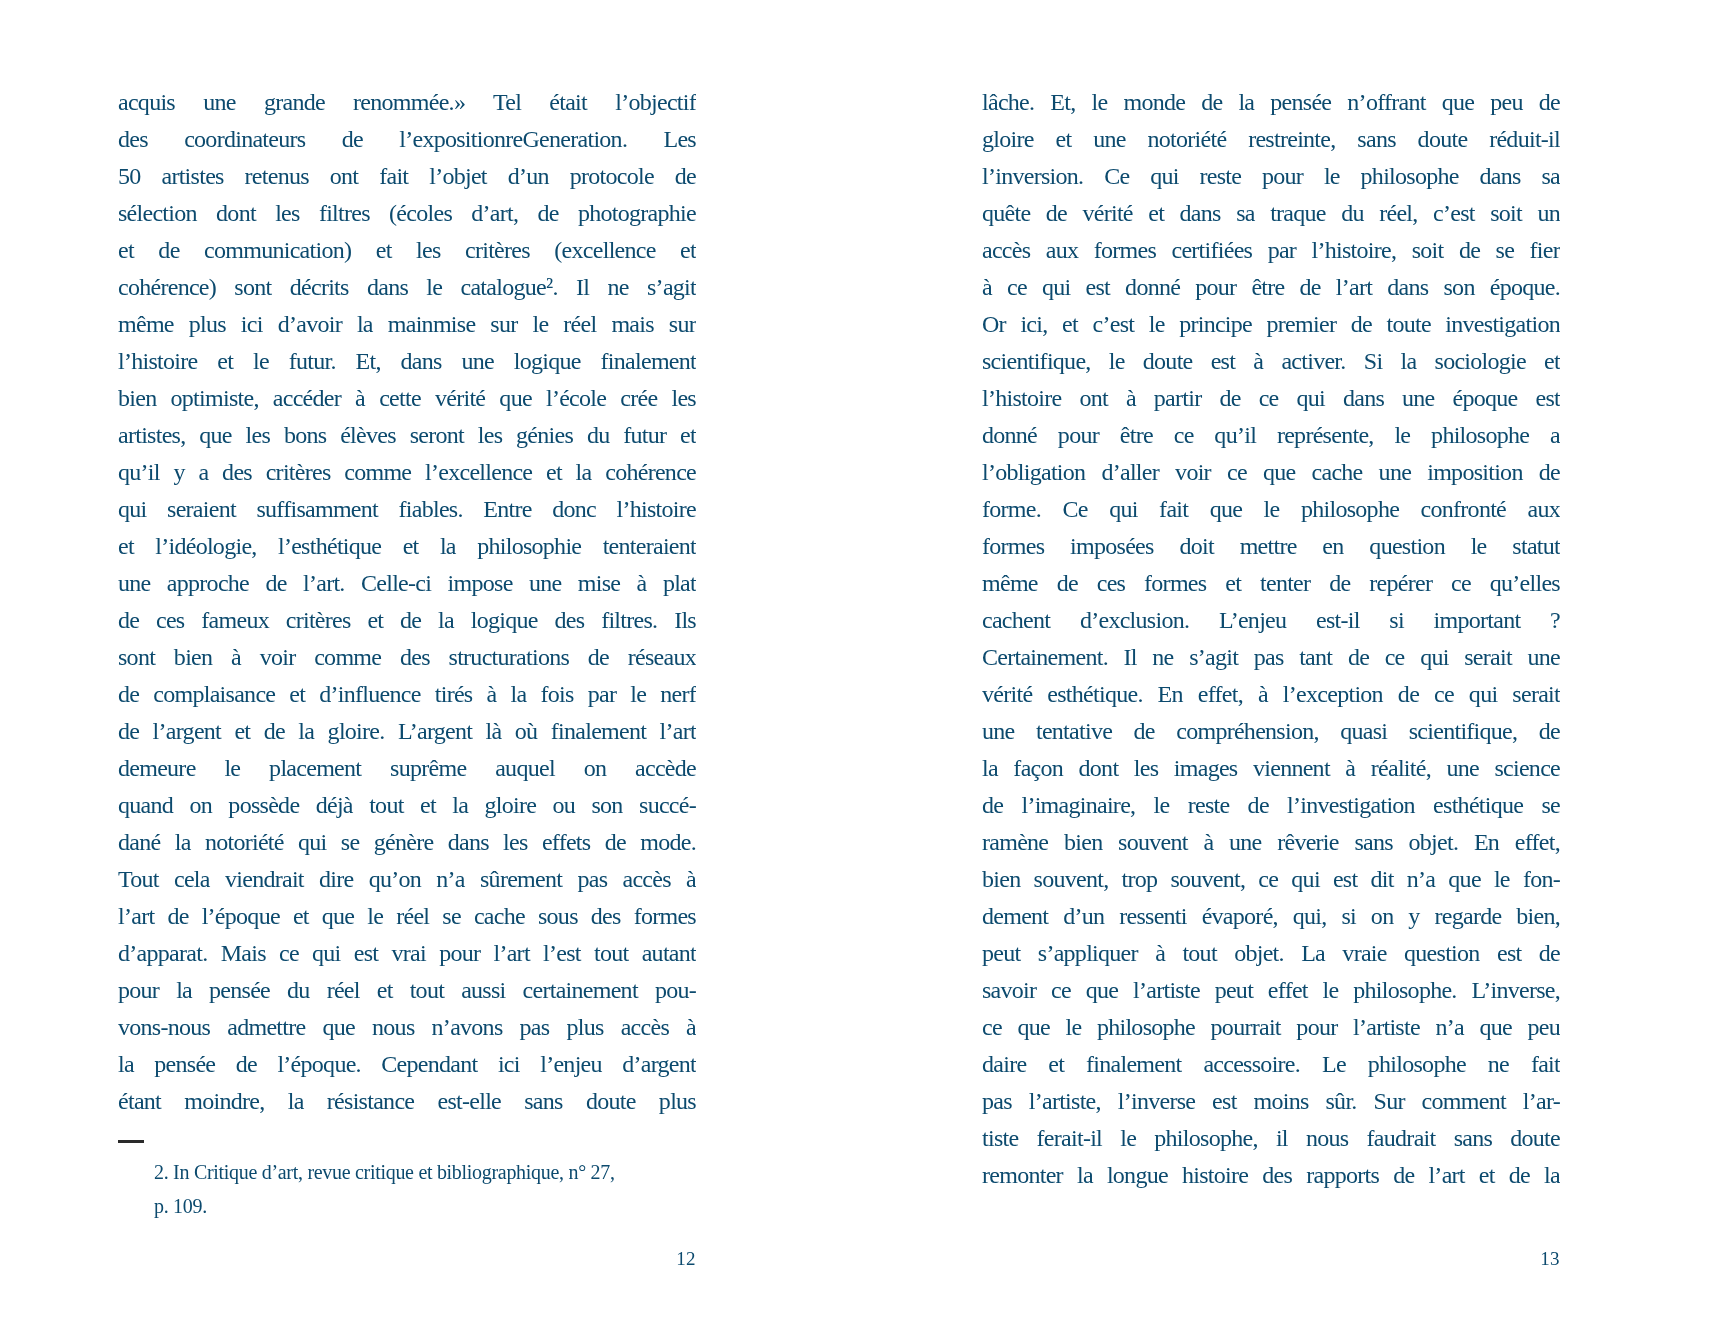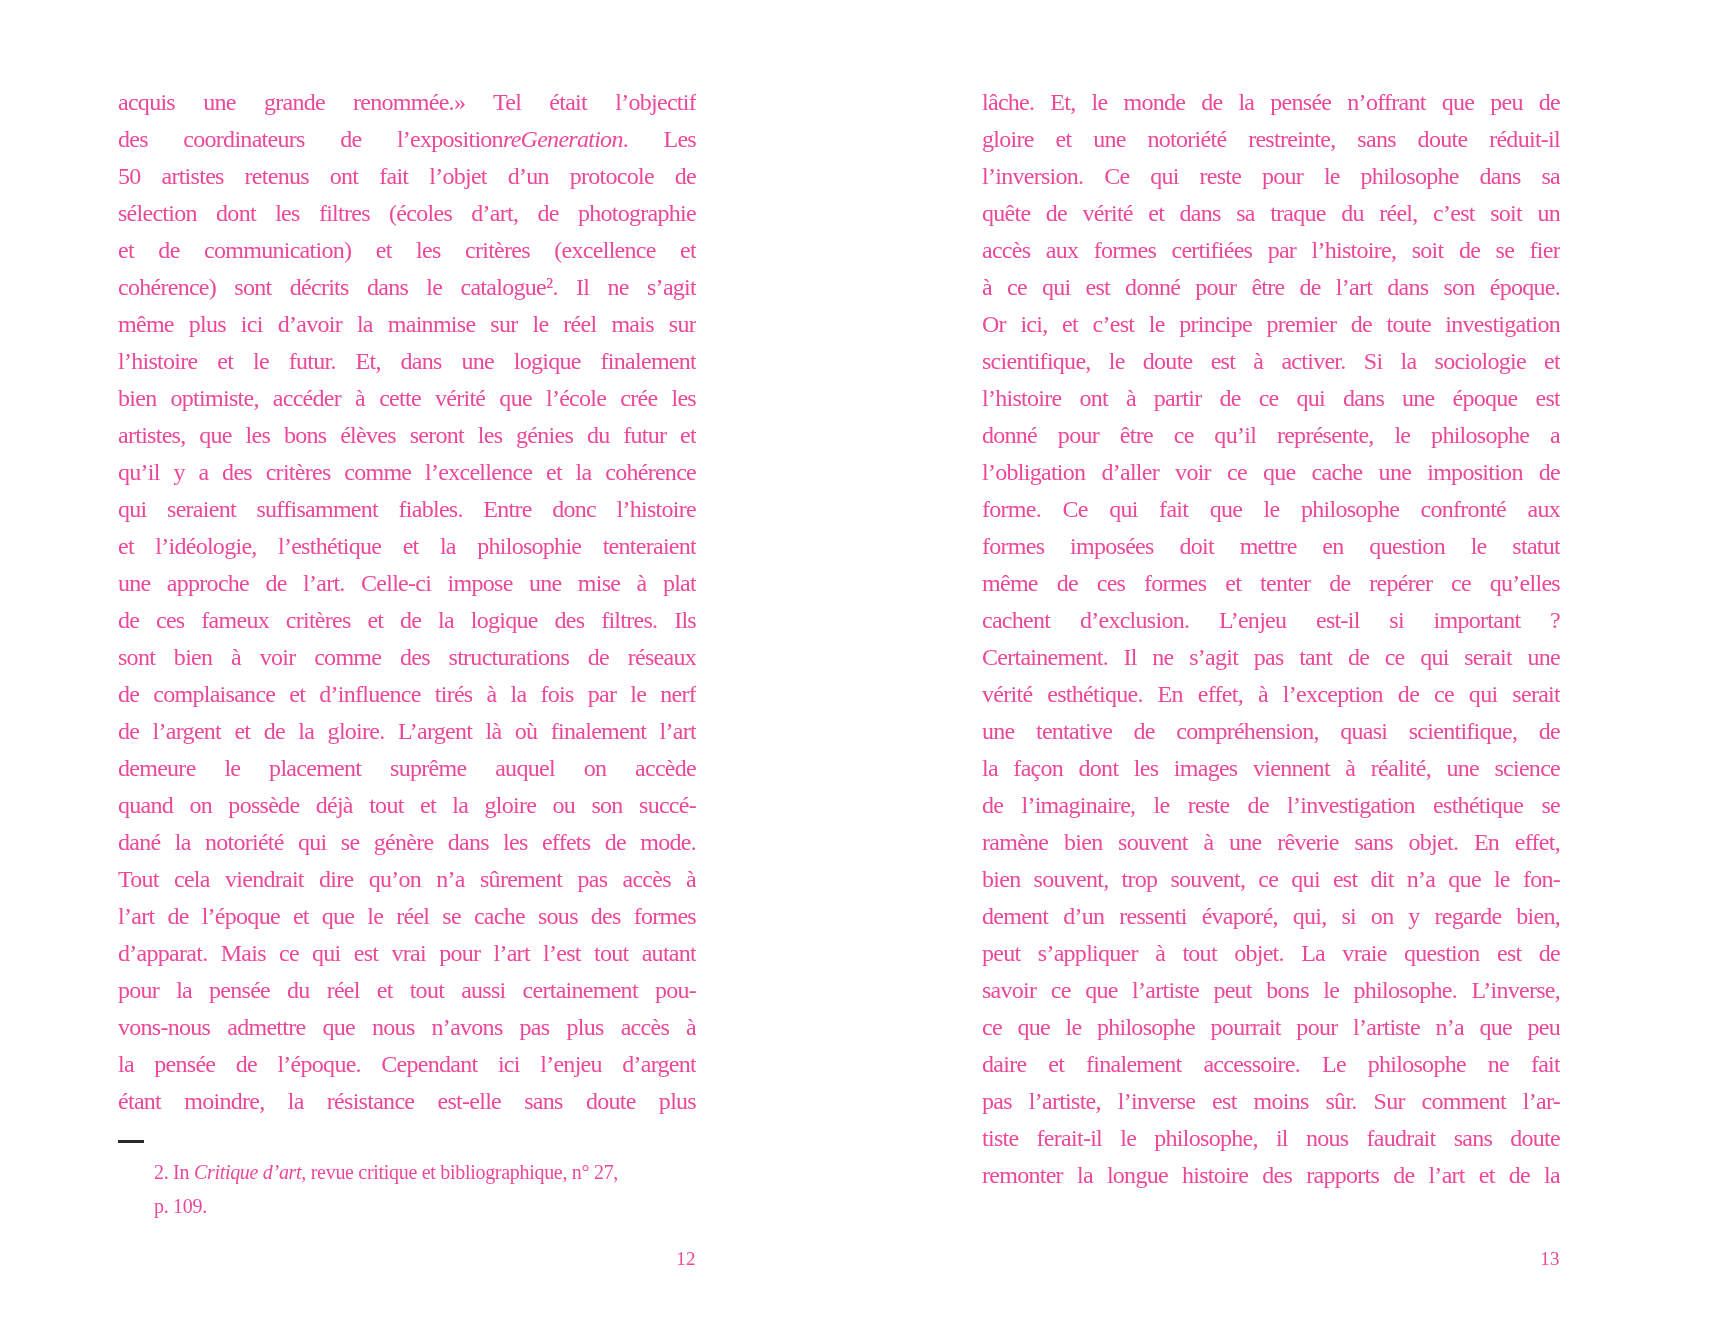--- a/index.html
+++ b/index.html
@@ -2,42 +2,42 @@
 <html><head>
 <meta charset="utf-8">
 <style>
   html,body{margin:0;padding:0;background:#ffffff;}
   .spread{
     position:relative;
     width:1732px;
     height:1338px;
     background:#ffffff;
     font-family:"Liberation Serif", serif;
-    color:#ec4899;
+    color:#0c4a6e;
     overflow:hidden;
   }
   .text-col{
     position:absolute;
     top:84px;
     width:578px;
   }
   .col-left{left:118px;}
   .col-right{left:982px;}
   .line{
     height:37px;
     line-height:37px;
     font-size:24px;
     letter-spacing:-0.03em;
     word-spacing:-1px;
     text-align:justify;
     text-align-last:justify;
     -moz-text-align-last:justify;
     overflow:hidden;
   }
-  .it{font-style:italic;margin-top:42px;}
+  .it{margin-top:42px;}
   .footnote{
     position:absolute;
     left:118px;
     top:1140px;
     width:578px;
   }
   .fn-rule{
     width:26px;
     height:3px;
     background:#2a2a2a;
@@ -114,21 +114,21 @@
       <div class="line">cachent d’exclusion. L’enjeu est-il si important ?</div>
       <div class="line">Certainement. Il ne s’agit pas tant de ce qui serait une</div>
       <div class="line">vérité esthétique. En effet, à l’exception de ce qui serait</div>
       <div class="line">une tentative de compréhension, quasi scientifique, de</div>
       <div class="line">la façon dont les images viennent à réalité, une science</div>
       <div class="line">de l’imaginaire, le reste de l’investigation esthétique se</div>
       <div class="line">ramène bien souvent à une rêverie sans objet. En effet,</div>
       <div class="line">bien souvent, trop souvent, ce qui est dit n’a que le fon-</div>
       <div class="line">dement d’un ressenti évaporé, qui, si on y regarde bien,</div>
       <div class="line">peut s’appliquer à tout objet. La vraie question est de</div>
-      <div class="line">savoir ce que l’artiste peut bons le philosophe. L’inverse,</div>
+      <div class="line">savoir ce que l’artiste peut effet le philosophe. L’inverse,</div>
       <div class="line">ce que le philosophe pourrait pour l’artiste n’a que peu</div>
       <div class="line">daire et finalement accessoire. Le philosophe ne fait</div>
       <div class="line">pas l’artiste, l’inverse est moins sûr. Sur comment l’ar-</div>
       <div class="line">tiste ferait-il le philosophe, il nous faudrait sans doute</div>
       <div class="line">remonter la longue histoire des rapports de l’art et de la</div>
     </div>
 
   <div class="footnote">
     <div class="fn-rule"></div>
     <div class="fn-body">

